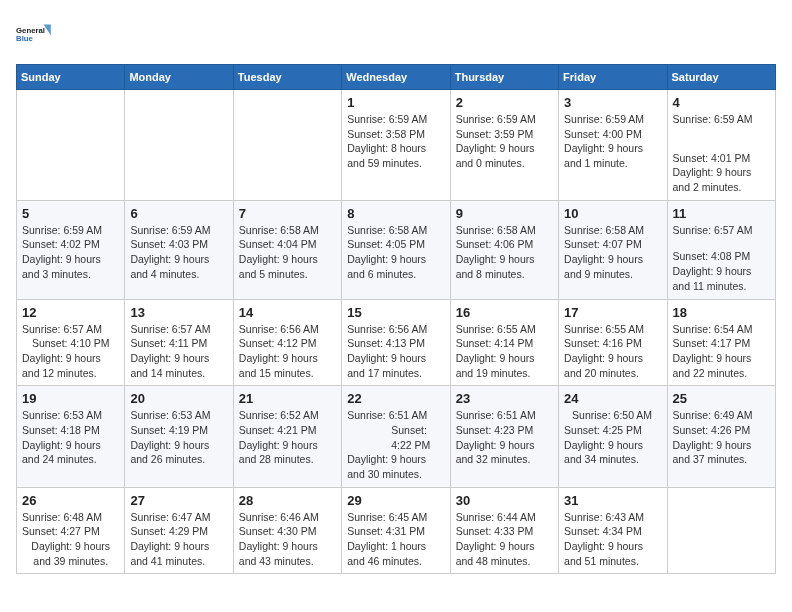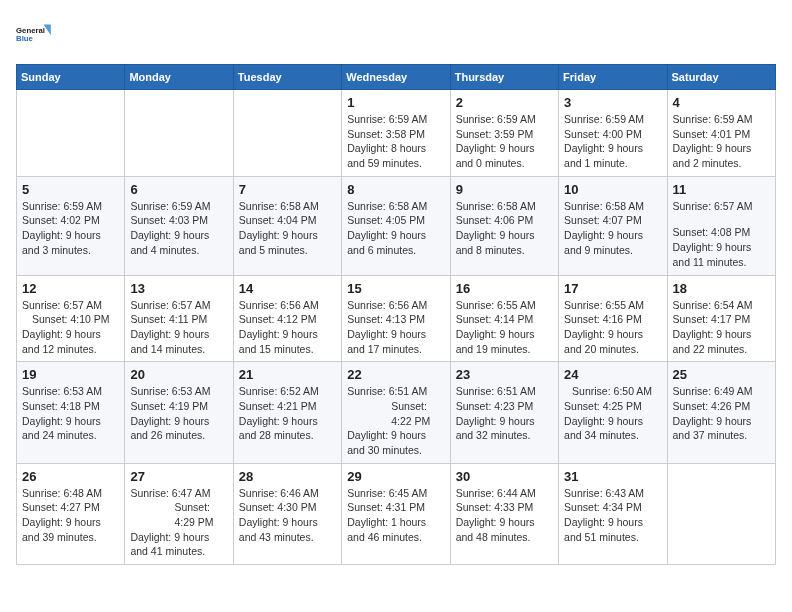--- a/index.html
+++ b/index.html
@@ -122,21 +122,21 @@
         </td>
         <td>
           <span class="day-num">3</span>
           <div style="line-height: 1.4;">Sunrise: 6:59 AM</div>
           <div style="line-height: 1.4;">Sunset: 4:00 PM</div>
           <div style="line-height: 1.4;">Daylight: 9 hours and 1 minute.</div>
         </td>
         <td>
           <span class="day-num">4</span>
           <div style="line-height: 1.4;">Sunrise: 6:59 AM</div>
-          <div style="line-height: 1.4;">Sunset: 4:01 PM</div>
+          <div style="line-height: 1.4; margin-top: 24px;">Sunset: 4:01 PM</div>
           <div style="line-height: 1.4;">Daylight: 9 hours and 2 minutes.</div>
         </td>
       </tr>
       <tr class="row-alt">
         <td>
           <span class="day-num">5</span>
           <div style="line-height: 1.4;">Sunrise: 6:59 AM</div>
           <div style="line-height: 1.4;">Sunset: 4:02 PM</div>
           <div style="line-height: 1.4;">Daylight: 9 hours and 3 minutes.</div>
         </td>
@@ -263,26 +263,26 @@
           <div style="line-height: 1.4;">Sunrise: 6:49 AM</div>
           <div style="line-height: 1.4;">Sunset: 4:26 PM</div>
           <div style="line-height: 1.4;">Daylight: 9 hours and 37 minutes.</div>
         </td>
       </tr>
       <tr>
         <td>
           <span class="day-num">26</span>
           <div style="line-height: 1.4;">Sunrise: 6:48 AM</div>
           <div style="line-height: 1.4;">Sunset: 4:27 PM</div>
-          <div style="line-height: 1.4;">Daylight: 9 hours and 39 minutes.</div>
+          <div style="line-height: 1.4; text-align: center;">Daylight: 9 hours and 39 minutes.</div>
         </td>
         <td>
           <span class="day-num">27</span>
           <div style="line-height: 1.4;">Sunrise: 6:47 AM</div>
-          <div style="line-height: 1.4; margin-left: 44px;">Sunset: 4:29 PM</div>
+          <div style="line-height: 1.4;">Sunset: 4:29 PM</div>
           <div style="line-height: 1.4;">Daylight: 9 hours and 41 minutes.</div>
         </td>
         <td>
           <span class="day-num">28</span>
           <div style="line-height: 1.4;">Sunrise: 6:46 AM</div>
           <div style="line-height: 1.4;">Sunset: 4:30 PM</div>
           <div style="line-height: 1.4;">Daylight: 9 hours and 43 minutes.</div>
         </td>
         <td>
           <span class="day-num">29</span>

